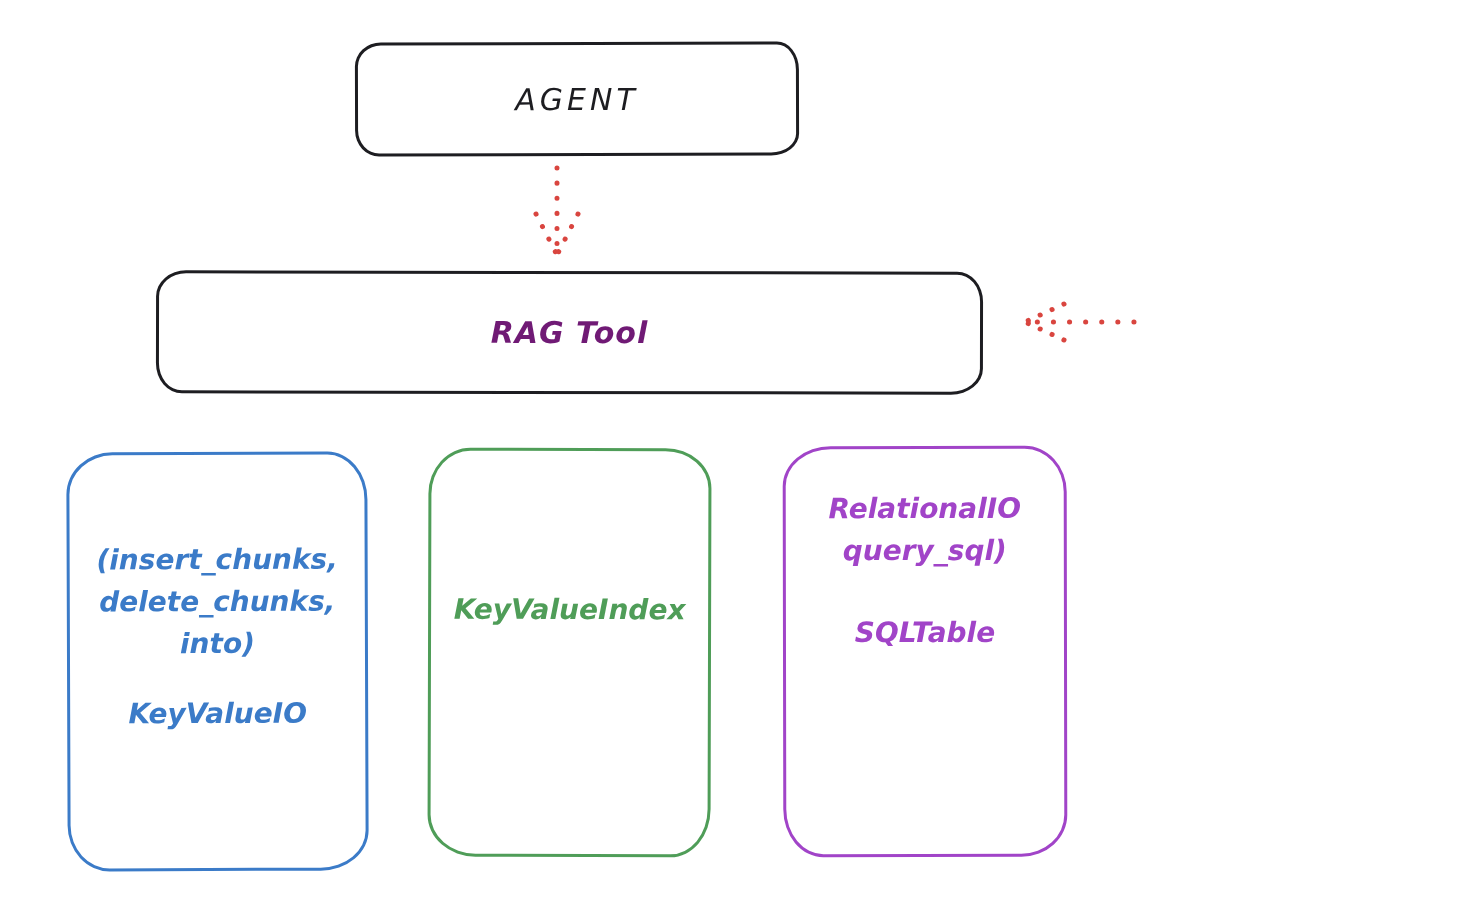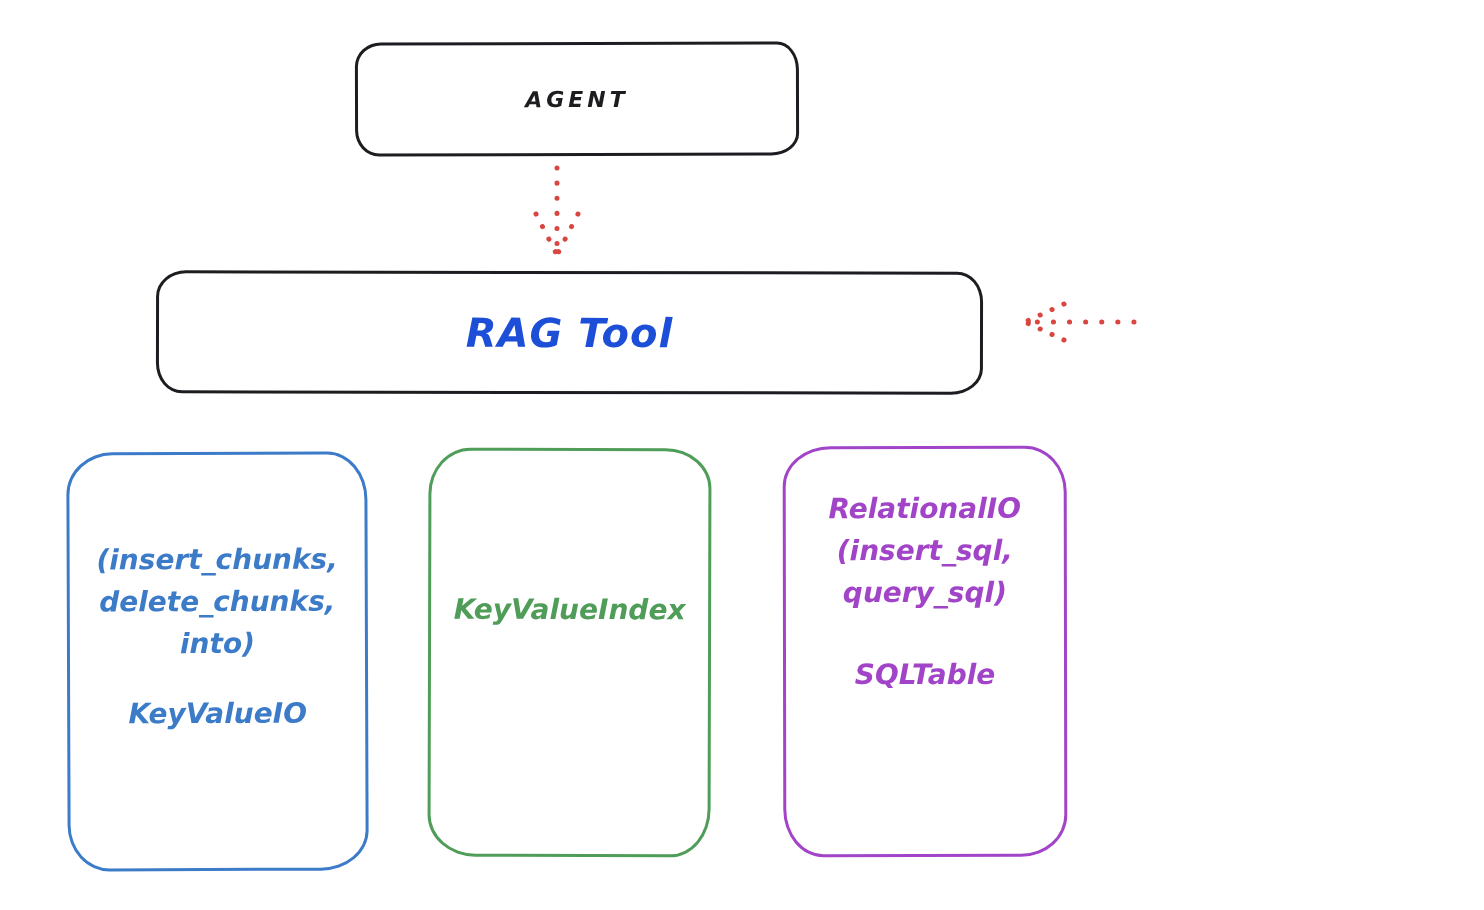--- a/index.html
+++ b/index.html
@@ -25,38 +25,38 @@
     justify-content: center;
   }
   .agent-box {
     left: 355px; top: 42px;
     width: 444px; height: 114px;
     border: 3.5px solid #1d1d21;
     border-radius: 26px 22px 28px 24px / 24px 28px 22px 26px;
     transform: rotate(-0.15deg);
   }
   .agent-label {
-    font-size: 22px;
-    font-weight: 700;
+    font-size: 30px;
+    font-weight: 400;
     letter-spacing: 4px;
     color: #1d1d21;
     font-style: italic;
   }
   .rag-box {
     left: 156px; top: 271px;
     width: 827px; height: 123px;
     border: 3.5px solid #1d1d21;
     border-radius: 30px 26px 32px 26px / 26px 30px 26px 30px;
     transform: rotate(0.1deg);
   }
   .rag-label {
-    font-size: 40px;
+    font-size: 30px;
     font-weight: 600;
     letter-spacing: 1px;
-    color: #1d4ed8;
+    color: #701a75;
     font-style: italic;
   }
   
   .io-box {
     position: absolute;
     box-sizing: border-box;
     background: #ffffff;
     border: 3.5px solid var(--c, #444);
     color: var(--c, #444);
     display: flex;
@@ -160,19 +160,18 @@
     <div class="io-footer">KeyValueIO</div>
   </div>
 
   <div class="io-box io-box-keyvalue" style="--c: #4f9d58;">
     <div class="io-footer">KeyValueIndex</div>
   </div>
 
   <div class="io-box io-box-relational" style="--c: #a144c8;">
     <div class="io-lines">
       <div>RelationalIO</div>
-      <div>(insert_sql,</div>
       <div>query_sql)</div>
     </div>
     <div class="io-footer">SQLTable</div>
   </div>
 
 </div>
 
 </body></html>

